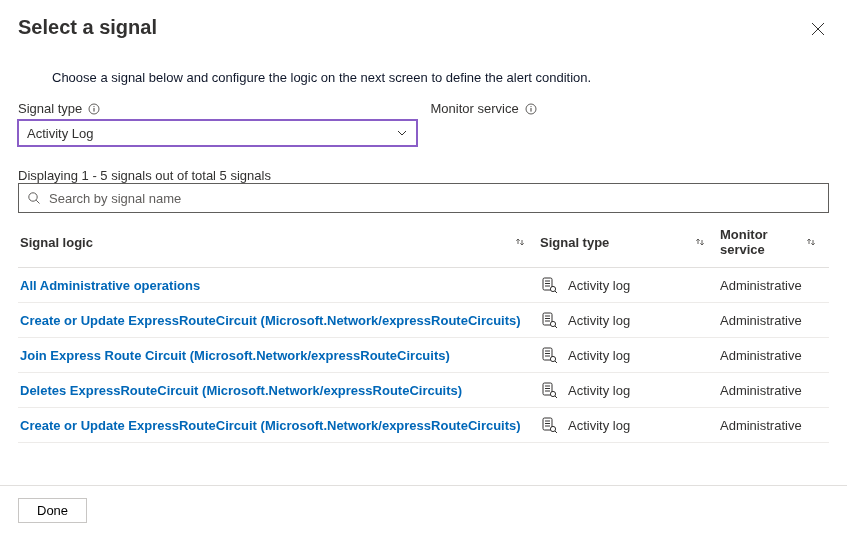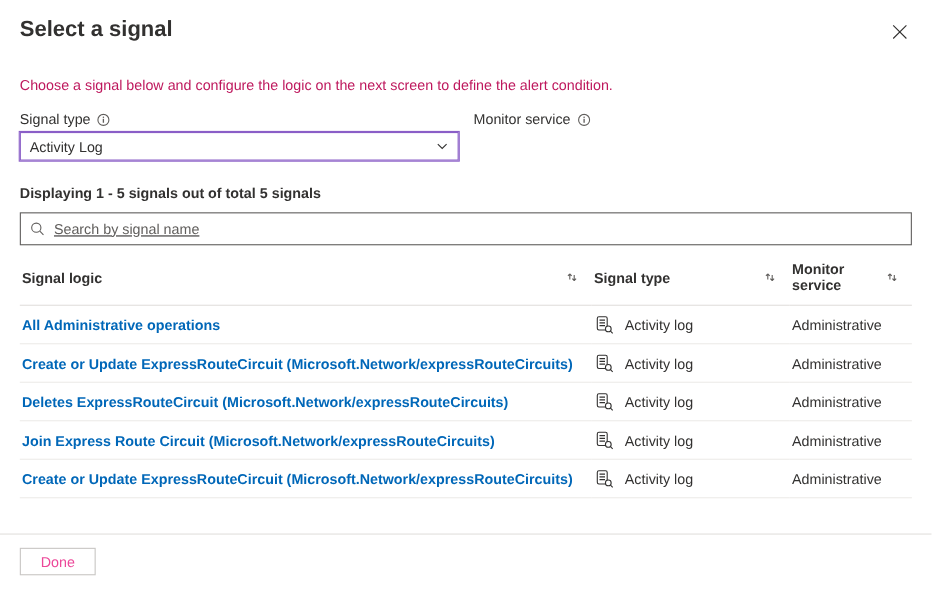--- a/index.html
+++ b/index.html
@@ -28,22 +28,23 @@
     color: #323130;
   }
   .close-btn {
     cursor: pointer;
     padding: 4px;
     margin-top: 2px;
   }
   .close-btn svg { display:block; }
   .desc {
     font-size: 13px;
-    color: #be185d;
+    color: #0f172a;
     margin-bottom: 16px;
+    margin-left: 34px;
   }
   .filters-row {
     display: flex;
     gap: 14px;
     margin-bottom: 22px;
   }
   .filter-group {
     flex: 1;
     display: flex;
     flex-direction: column;
@@ -70,41 +71,39 @@
     cursor: pointer;
     background: #fff;
   }
   .dropdown.selected {
     border: 1px solid #8a5ec7;
     outline: 1px solid #8a5ec7;
   }
   .dropdown .chev { display:inline-flex; }
   .count-text {
     font-size: 13px;
-    font-weight: 700;
-    color: #323130;
-    margin-bottom: 10px;
+    font-weight: 400;
+    color: #323130;
   }
   .search-wrap {
     height: 30px;
     border: 1px solid #605e5c;
     display: flex;
     align-items: center;
     padding: 0 8px;
     gap: 6px;
     margin-bottom: 4px;
   }
   .search-wrap input {
     border: none;
     outline: none;
     flex: 1;
     font-size: 13px;
     color: #323130;
     background: transparent;
-    text-decoration: underline;
   }
   .search-wrap input::placeholder { color: #605e5c; }
   .search-icon { display:inline-flex; color:#605e5c; }
   table {
     width: 100%;
     border-collapse: collapse;
   }
   thead th {
     text-align: left;
     font-weight: 600;
@@ -142,21 +141,21 @@
   .footer {
     position: absolute;
     left: 0; right: 0; bottom: 0;
     padding: 12px 18px;
     border-top: 1px solid #e1dfdd;
     background: #fff;
   }
   .done-btn {
     border: 1px solid #c8c6c4;
     background: #fff;
-    color: #ec4899;
+    color: #000000;
     padding: 4px 18px;
     font-size: 13px;
     cursor: default;
   }
 </style>
 </head>
 <body>
 
 <div class="panel">
 
@@ -291,40 +290,40 @@
                   <circle cx="13" cy="13" r="2.6" stroke="#323130" stroke-width="1" fill="#fff"></circle>
                   <line x1="15" y1="15" x2="17" y2="17" stroke="#323130" stroke-width="1"></line>
                 </svg>
               </span>
               <span>Activity log</span>
             </div>
           </td>
           <td><span>Administrative</span></td>
         </tr>
         <tr>
+          <td><span class="link">Join Express Route Circuit (Microsoft.Network/expressRouteCircuits)</span></td>
+          <td>
+            <div class="type-cell">
+              <span class="log-icon">
+                <svg width="18" height="18" viewBox="0 0 18 18">
+                  <rect x="3" y="2" width="9" height="12" rx="1.5" stroke="#323130" stroke-width="1" fill="none"></rect>
+                  <line x1="5" y1="5" x2="10" y2="5" stroke="#323130" stroke-width="1"></line>
+                  <line x1="5" y1="7.5" x2="10" y2="7.5" stroke="#323130" stroke-width="1"></line>
+                  <line x1="5" y1="10" x2="10" y2="10" stroke="#323130" stroke-width="1"></line>
+                  <circle cx="13" cy="13" r="2.6" stroke="#323130" stroke-width="1" fill="#fff"></circle>
+                  <line x1="15" y1="15" x2="17" y2="17" stroke="#323130" stroke-width="1"></line>
+                </svg>
+              </span>
+              <span>Activity log</span>
+            </div>
+          </td>
+          <td><span>Administrative</span></td>
+        </tr>
+        <tr>
           <td><span class="link">Deletes ExpressRouteCircuit (Microsoft.Network/expressRouteCircuits)</span></td>
-          <td>
-            <div class="type-cell">
-              <span class="log-icon">
-                <svg width="18" height="18" viewBox="0 0 18 18">
-                  <rect x="3" y="2" width="9" height="12" rx="1.5" stroke="#323130" stroke-width="1" fill="none"></rect>
-                  <line x1="5" y1="5" x2="10" y2="5" stroke="#323130" stroke-width="1"></line>
-                  <line x1="5" y1="7.5" x2="10" y2="7.5" stroke="#323130" stroke-width="1"></line>
-                  <line x1="5" y1="10" x2="10" y2="10" stroke="#323130" stroke-width="1"></line>
-                  <circle cx="13" cy="13" r="2.6" stroke="#323130" stroke-width="1" fill="#fff"></circle>
-                  <line x1="15" y1="15" x2="17" y2="17" stroke="#323130" stroke-width="1"></line>
-                </svg>
-              </span>
-              <span>Activity log</span>
-            </div>
-          </td>
-          <td><span>Administrative</span></td>
-        </tr>
-        <tr>
-          <td><span class="link">Join Express Route Circuit (Microsoft.Network/expressRouteCircuits)</span></td>
           <td>
             <div class="type-cell">
               <span class="log-icon">
                 <svg width="18" height="18" viewBox="0 0 18 18">
                   <rect x="3" y="2" width="9" height="12" rx="1.5" stroke="#323130" stroke-width="1" fill="none"></rect>
                   <line x1="5" y1="5" x2="10" y2="5" stroke="#323130" stroke-width="1"></line>
                   <line x1="5" y1="7.5" x2="10" y2="7.5" stroke="#323130" stroke-width="1"></line>
                   <line x1="5" y1="10" x2="10" y2="10" stroke="#323130" stroke-width="1"></line>
                   <circle cx="13" cy="13" r="2.6" stroke="#323130" stroke-width="1" fill="#fff"></circle>
                   <line x1="15" y1="15" x2="17" y2="17" stroke="#323130" stroke-width="1"></line>

